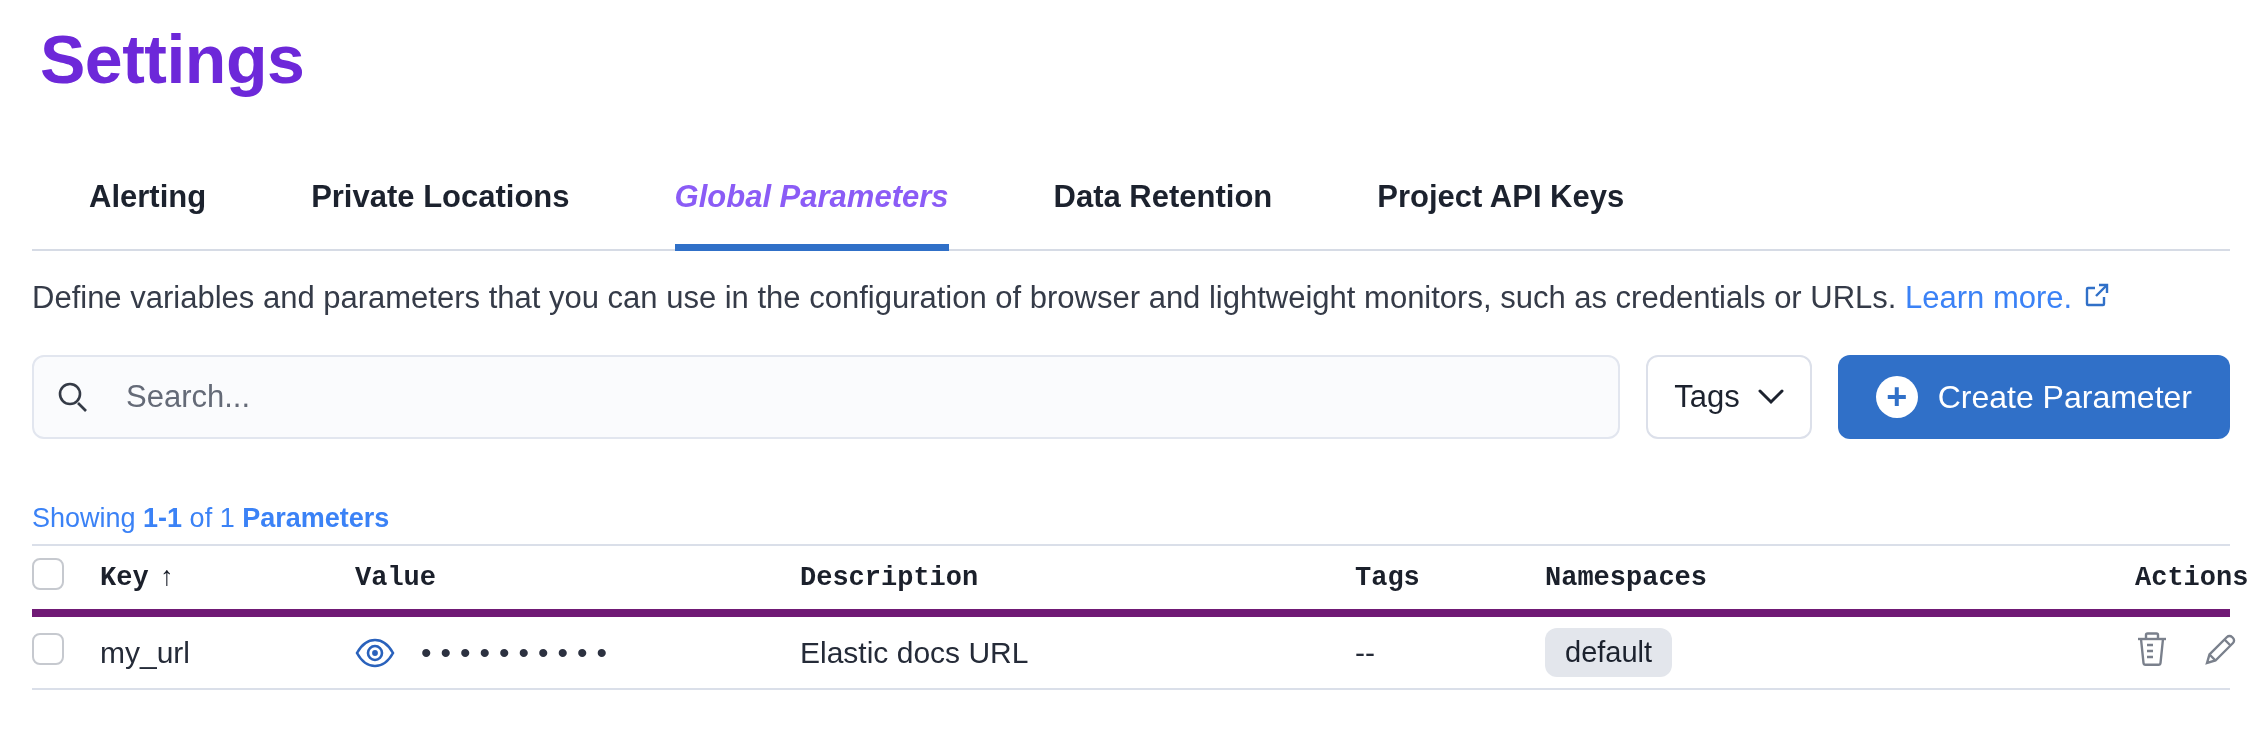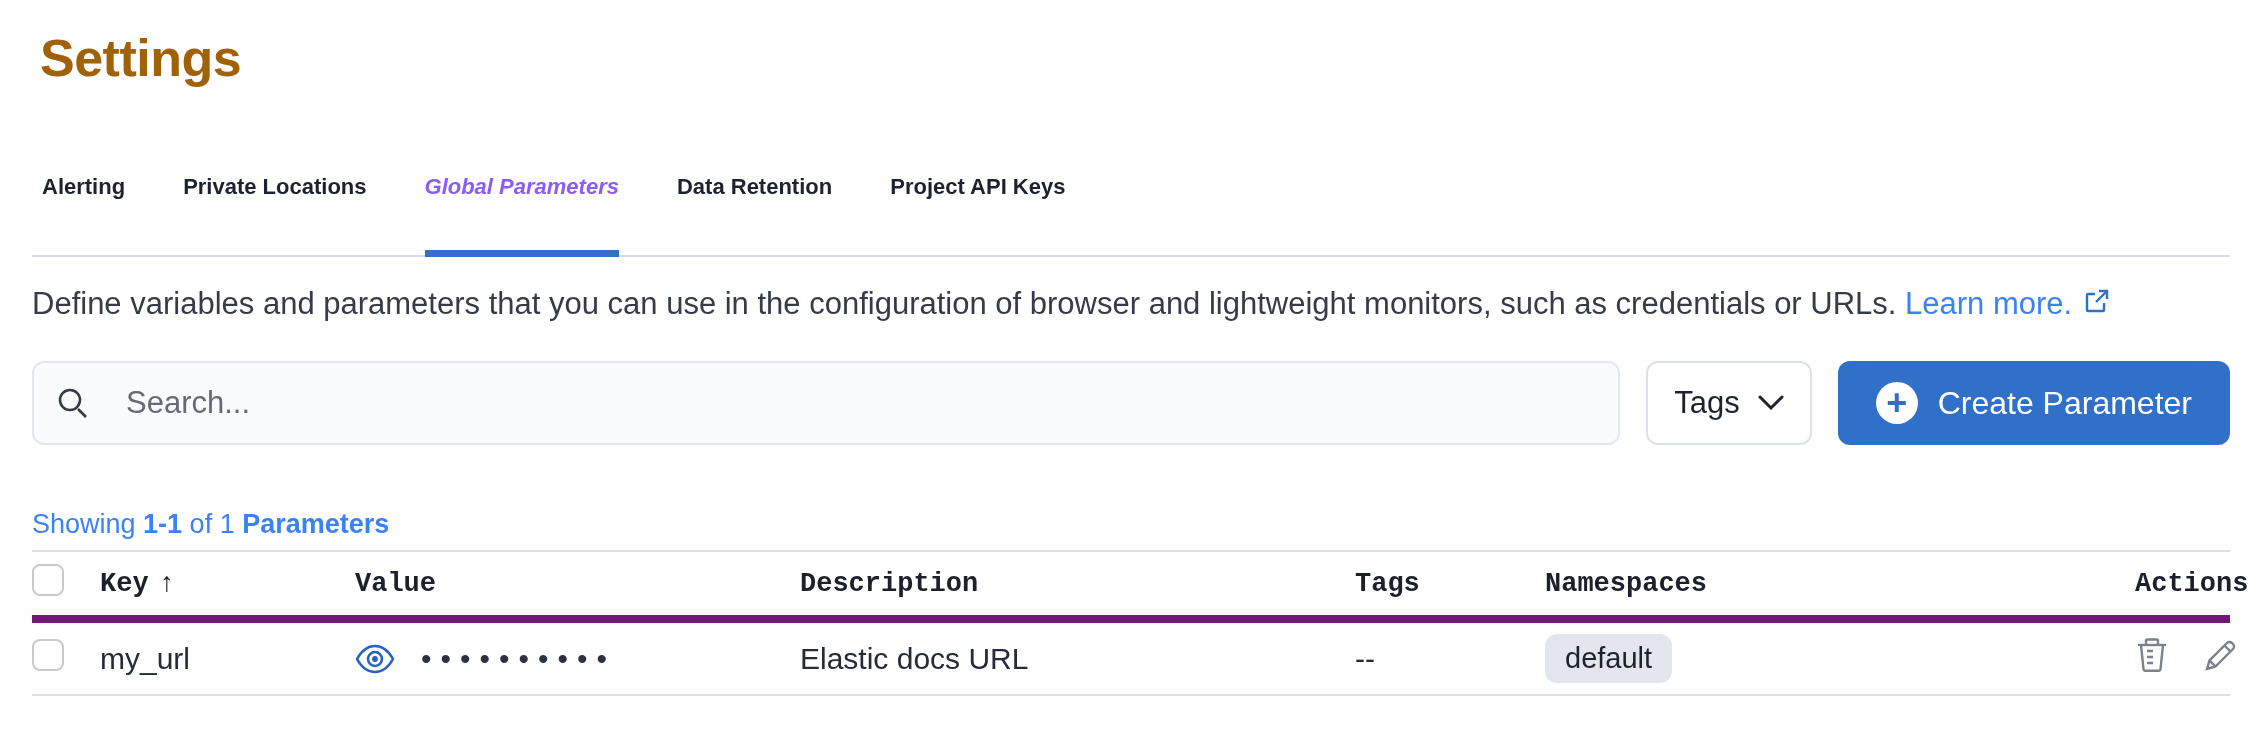--- a/index.html
+++ b/index.html
@@ -1,26 +1,26 @@
 <!DOCTYPE html>
 <html><head>
 <meta charset="utf-8">
 <style>
   * { margin:0; padding:0; box-sizing:border-box; }
   html,body { width:2262px; height:754px; background:#fff; overflow:hidden;
     font-family:"Liberation Sans", sans-serif; color:#1c222e; }
   .content { padding:0 32px; }
 
   
-  .page-title { margin:28px 0 0 8px; font-size:52px; font-weight:700; letter-spacing:-0.5px; color:#a16207; }
+  .page-title { margin:20px 0 0 8px; font-size:68px; font-weight:700; letter-spacing:-0.5px; color:#6d28d9; }
 
   
   .tabs { display:flex; gap:58px; margin-top:80px; padding:0 10px; border-bottom:2px solid #D6DBE5; }
-  .tab { font-size:22px; font-weight:700; line-height:38px; padding-bottom:44px;
-         border-bottom:7px solid transparent; margin-bottom:-2px; cursor:pointer; white-space:nowrap; }
+  .tab { font-size:31px; font-weight:700; line-height:38px; padding-bottom:28px;
+         border-bottom:7px solid transparent; margin-bottom:-2px; cursor:pointer; white-space:nowrap;margin-left:47px; }
   .tab.active { color:#8b5cf6; border-bottom-color:#3070C8;font-style:italic; }
 
   
   .desc { margin-top:22px; font-size:31px; line-height:50px; color:#353b48; max-width:2200px; }
   .desc a { color:#3b82f6; text-decoration:none; }
   .ext-icon { display:inline-block; vertical-align:-2px; margin-left:10px; }
 
   
   .controls { display:flex; gap:26px; margin-top:30px; align-items:stretch; height:84px; }
   .search-box { flex:1; display:flex; align-items:center; background:#FAFBFD;

